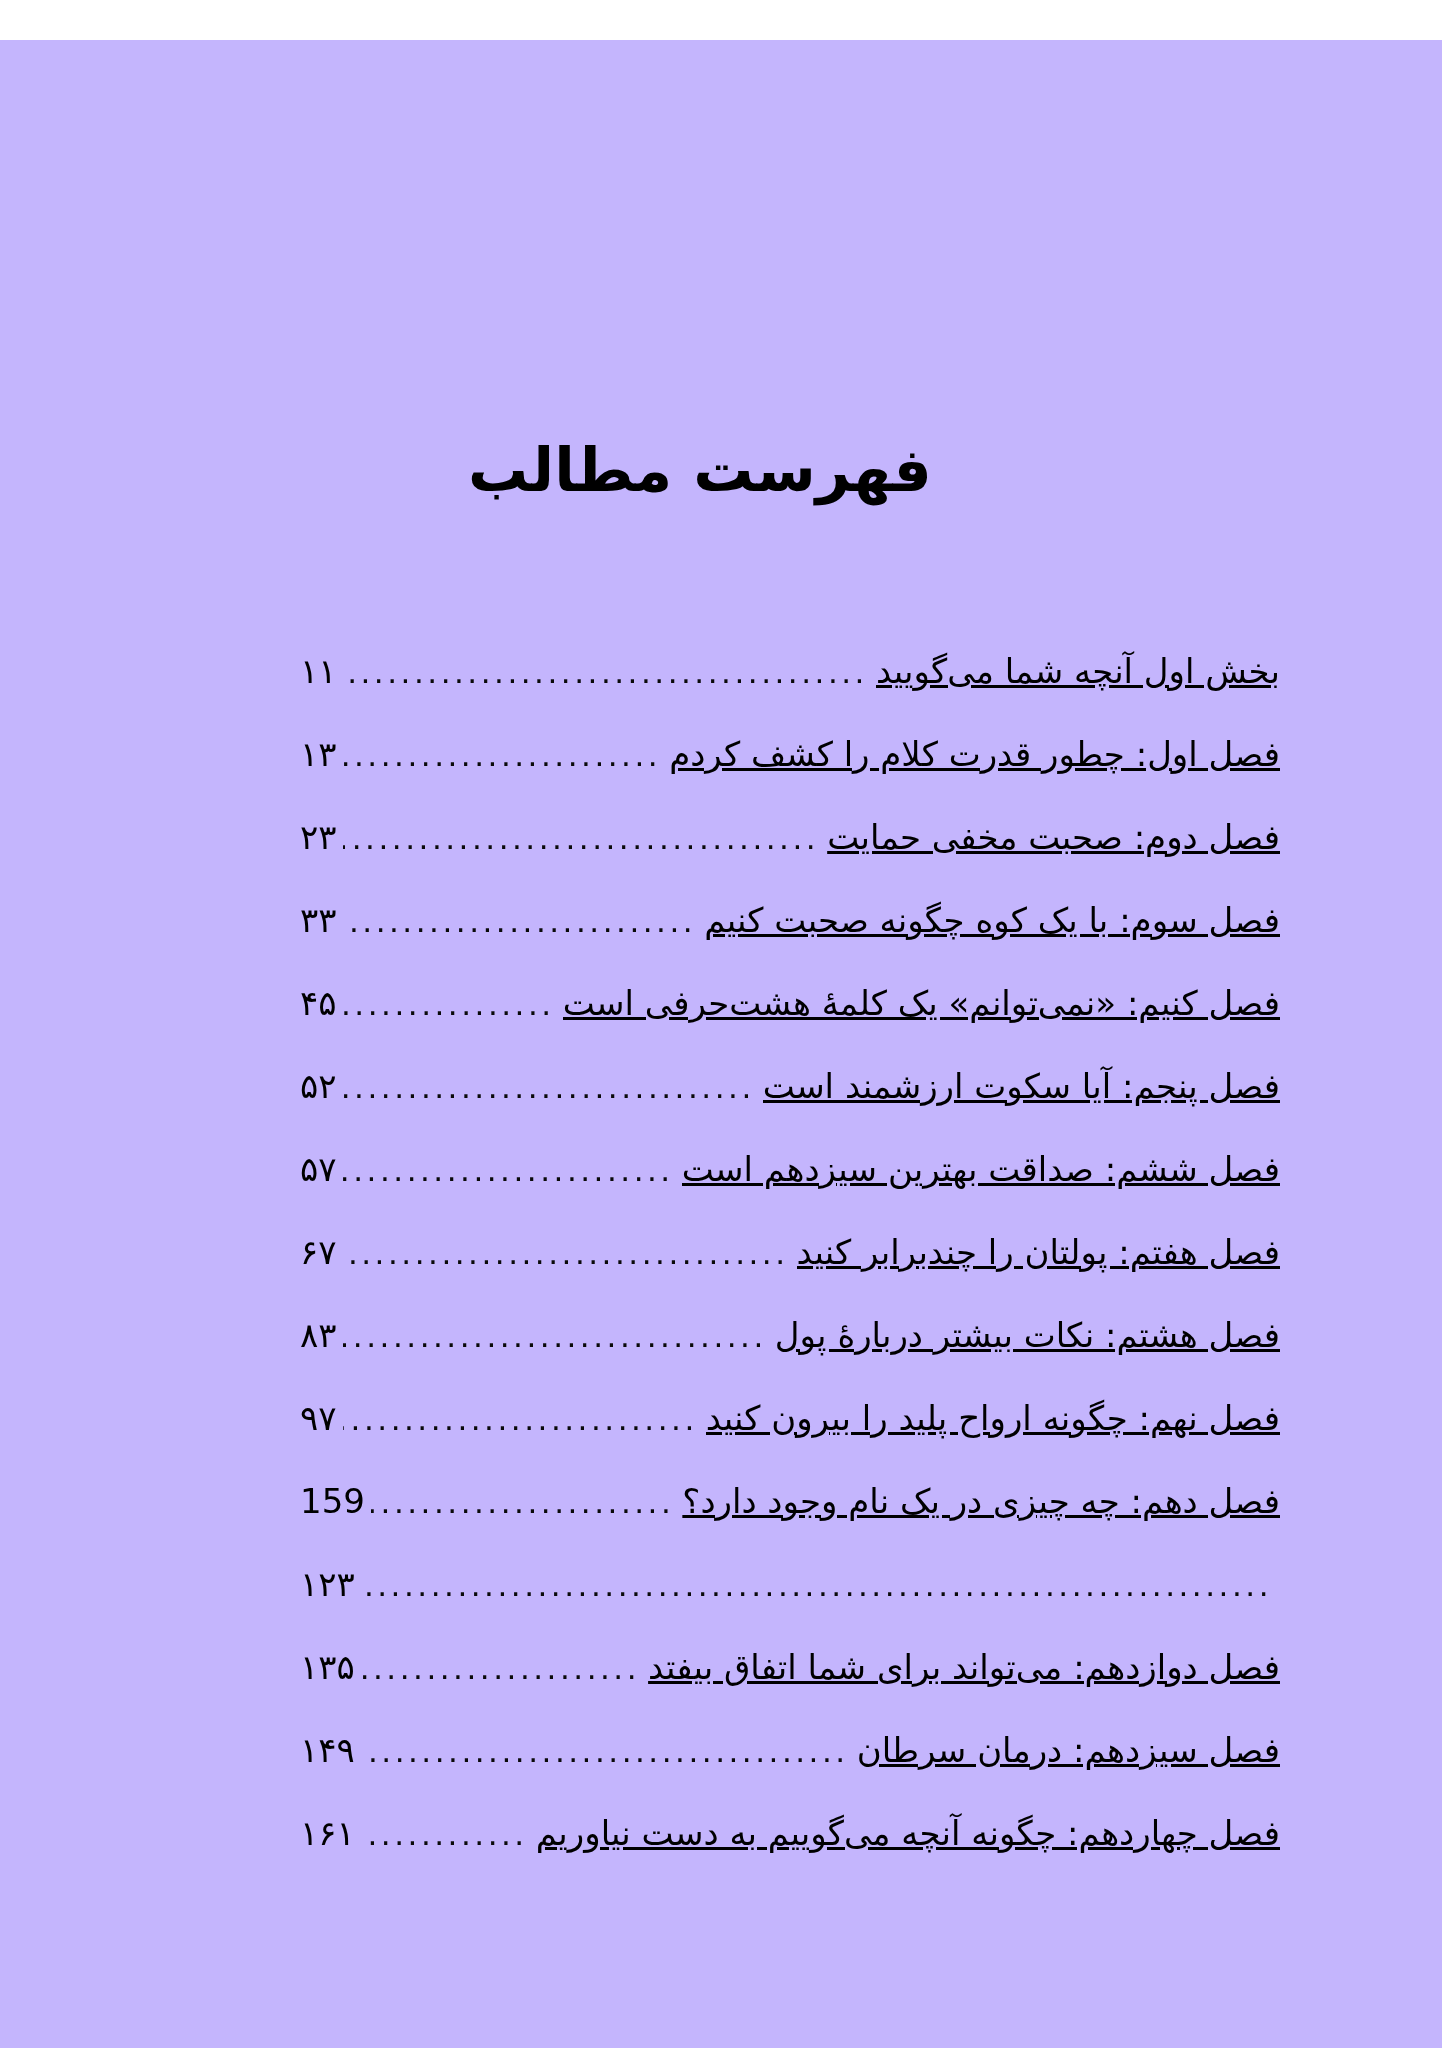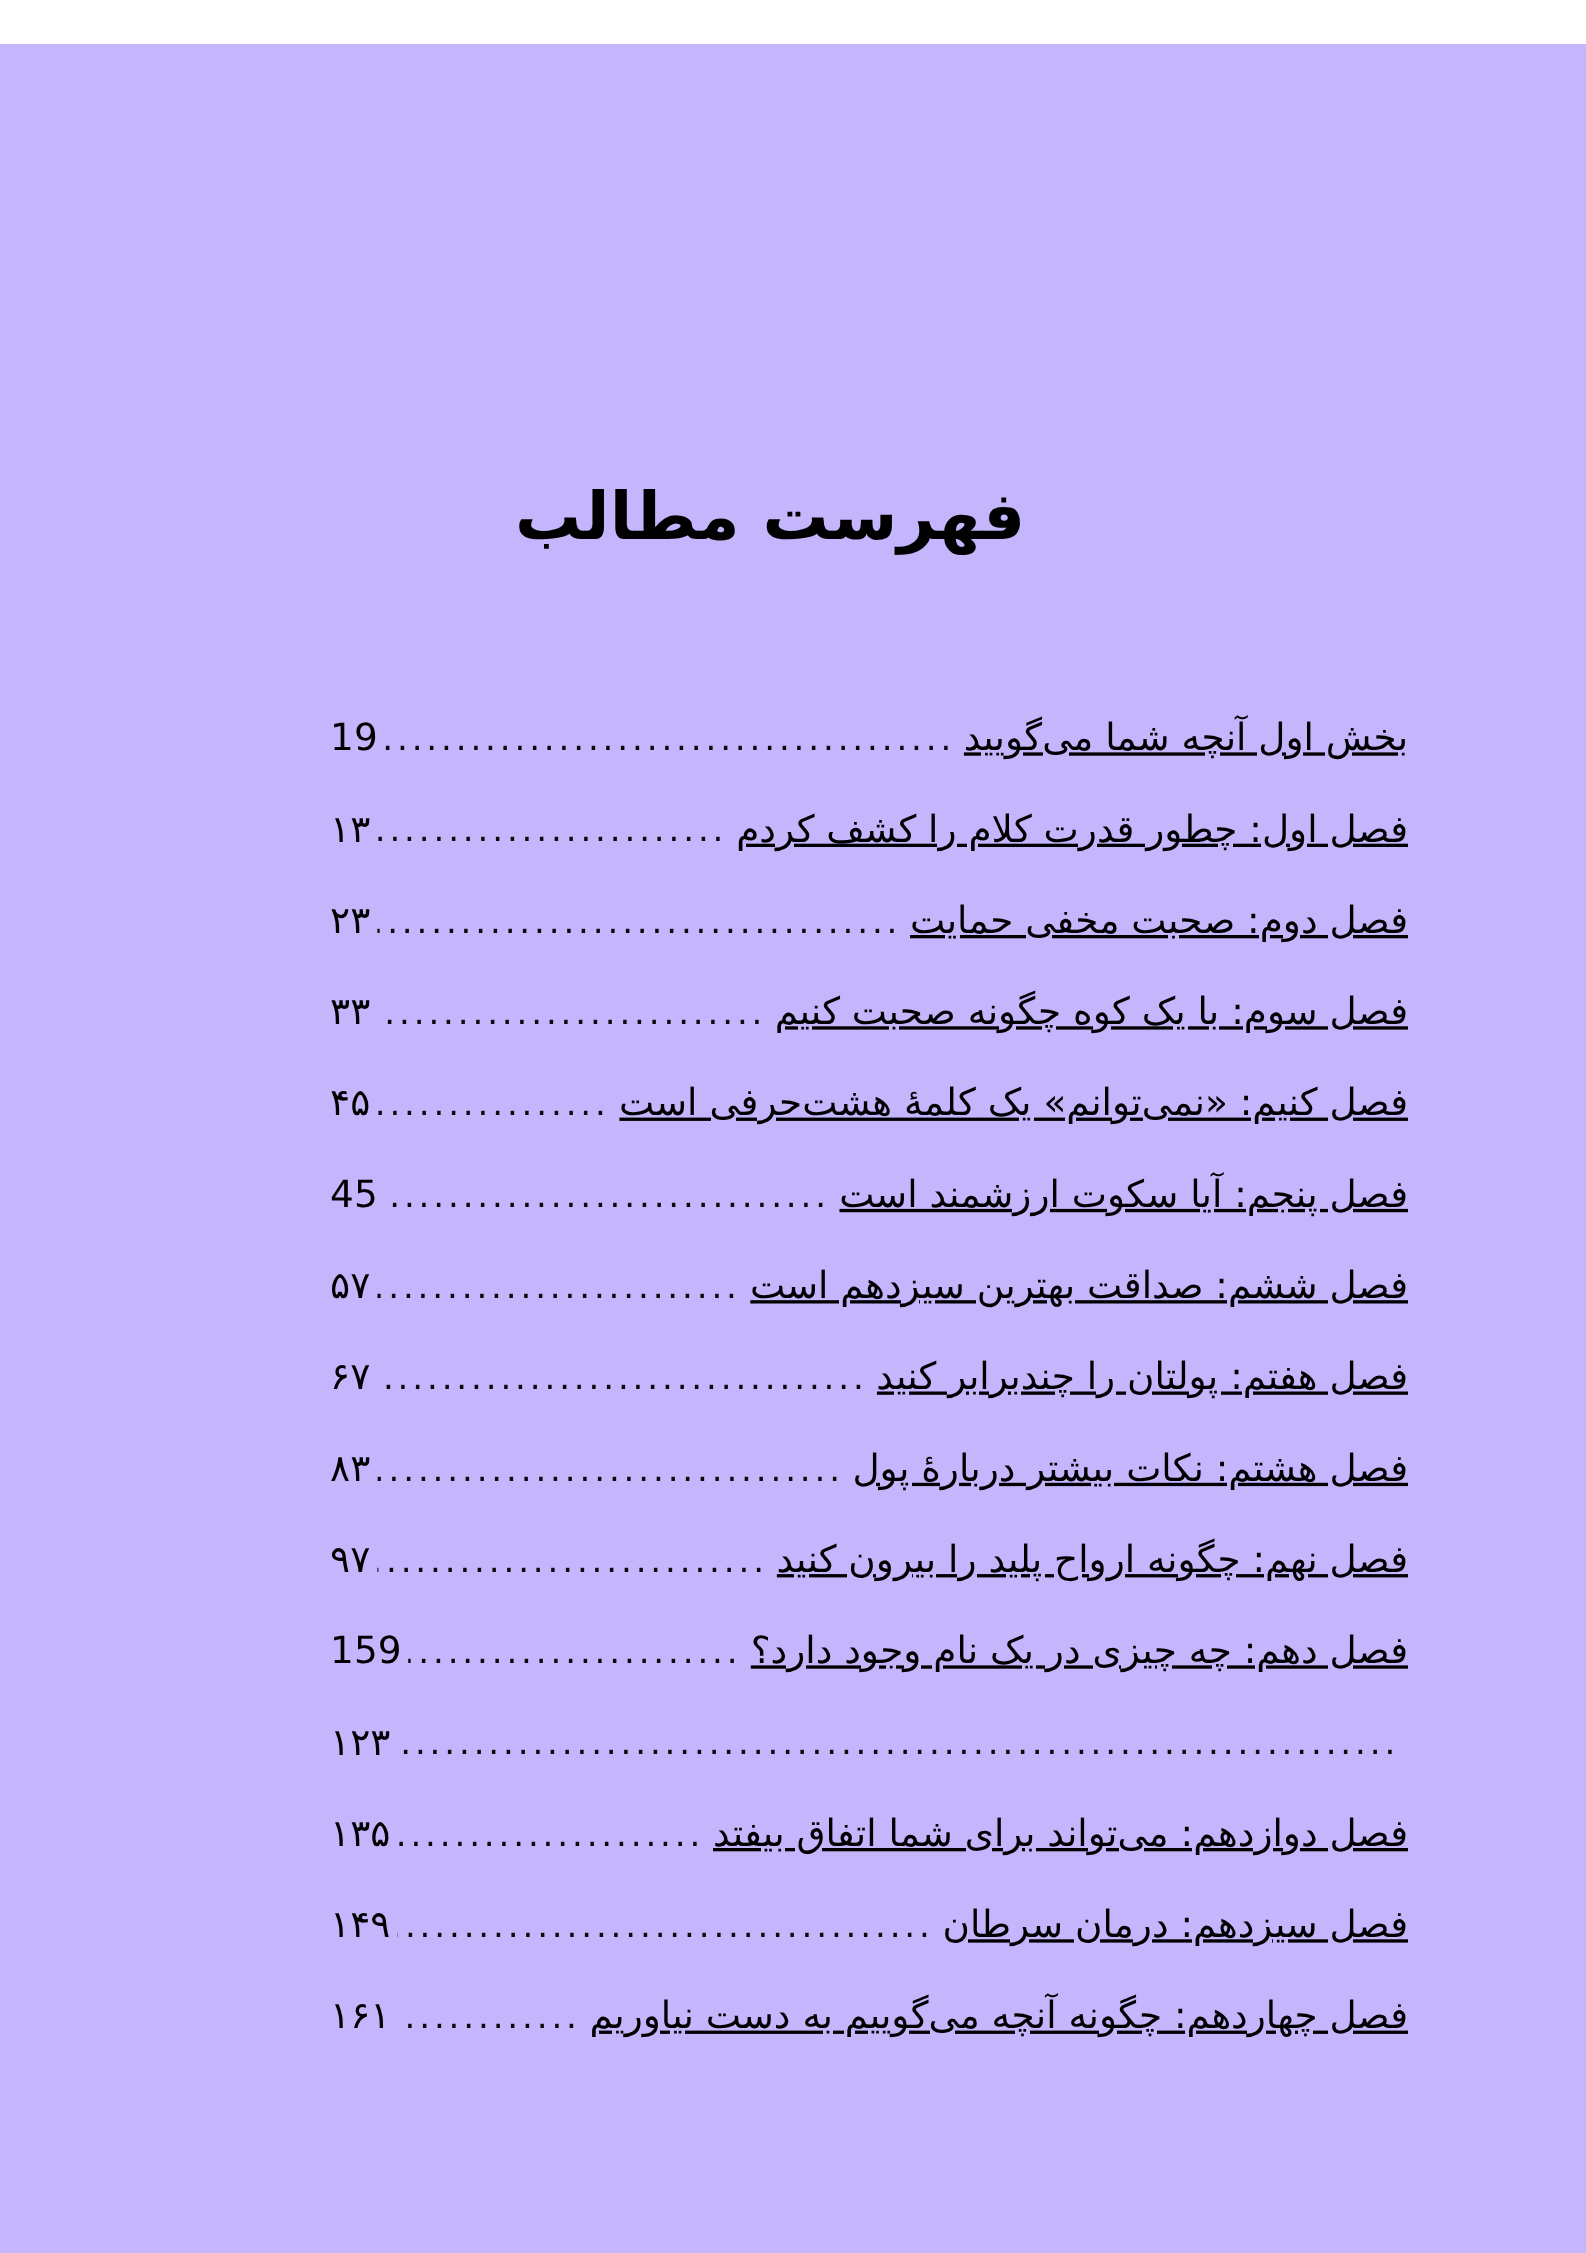--- a/index.html
+++ b/index.html
@@ -71,21 +71,21 @@
 </head>
 <body>
 
 <div class="page" style="background: #c4b5fd; color: rgb(0, 0, 0); margin-top: 40px;">
   <h1 class="page-title">فهرست مطالب</h1>
 
   <div class="toc">
   <div class="toc-row">
     <span class="toc-label">بخش اول آنچه شما می‌گویید</span>
     <span class="dot-leader">..........................................................................................</span>
-    <span class="toc-pagenum">19</span>
+    <span class="toc-pagenum">۱۱</span>
   </div>
 
   <div class="toc-row">
     <span class="toc-label">فصل اول: چطور قدرت کلام را کشف کردم</span>
     <span class="dot-leader">..........................................................................................</span>
     <span class="toc-pagenum">۱۳</span>
   </div>
 
   <div class="toc-row">
     <span class="toc-label">فصل دوم: صحبت مخفی حمایت</span>
@@ -101,21 +101,21 @@
 
   <div class="toc-row">
     <span class="toc-label">فصل کنیم: «نمی‌توانم» یک کلمۀ هشت‌حرفی است</span>
     <span class="dot-leader">..........................................................................................</span>
     <span class="toc-pagenum">۴۵</span>
   </div>
 
   <div class="toc-row">
     <span class="toc-label">فصل پنجم: آیا سکوت ارزشمند است</span>
     <span class="dot-leader">..........................................................................................</span>
-    <span class="toc-pagenum">45</span>
+    <span class="toc-pagenum">۵۲</span>
   </div>
 
   <div class="toc-row">
     <span class="toc-label">فصل ششم: صداقت بهترین سیزدهم است</span>
     <span class="dot-leader">..........................................................................................</span>
     <span class="toc-pagenum">۵۷</span>
   </div>
 
   <div class="toc-row">
     <span class="toc-label">فصل هفتم: پولتان را چندبرابر کنید</span>

